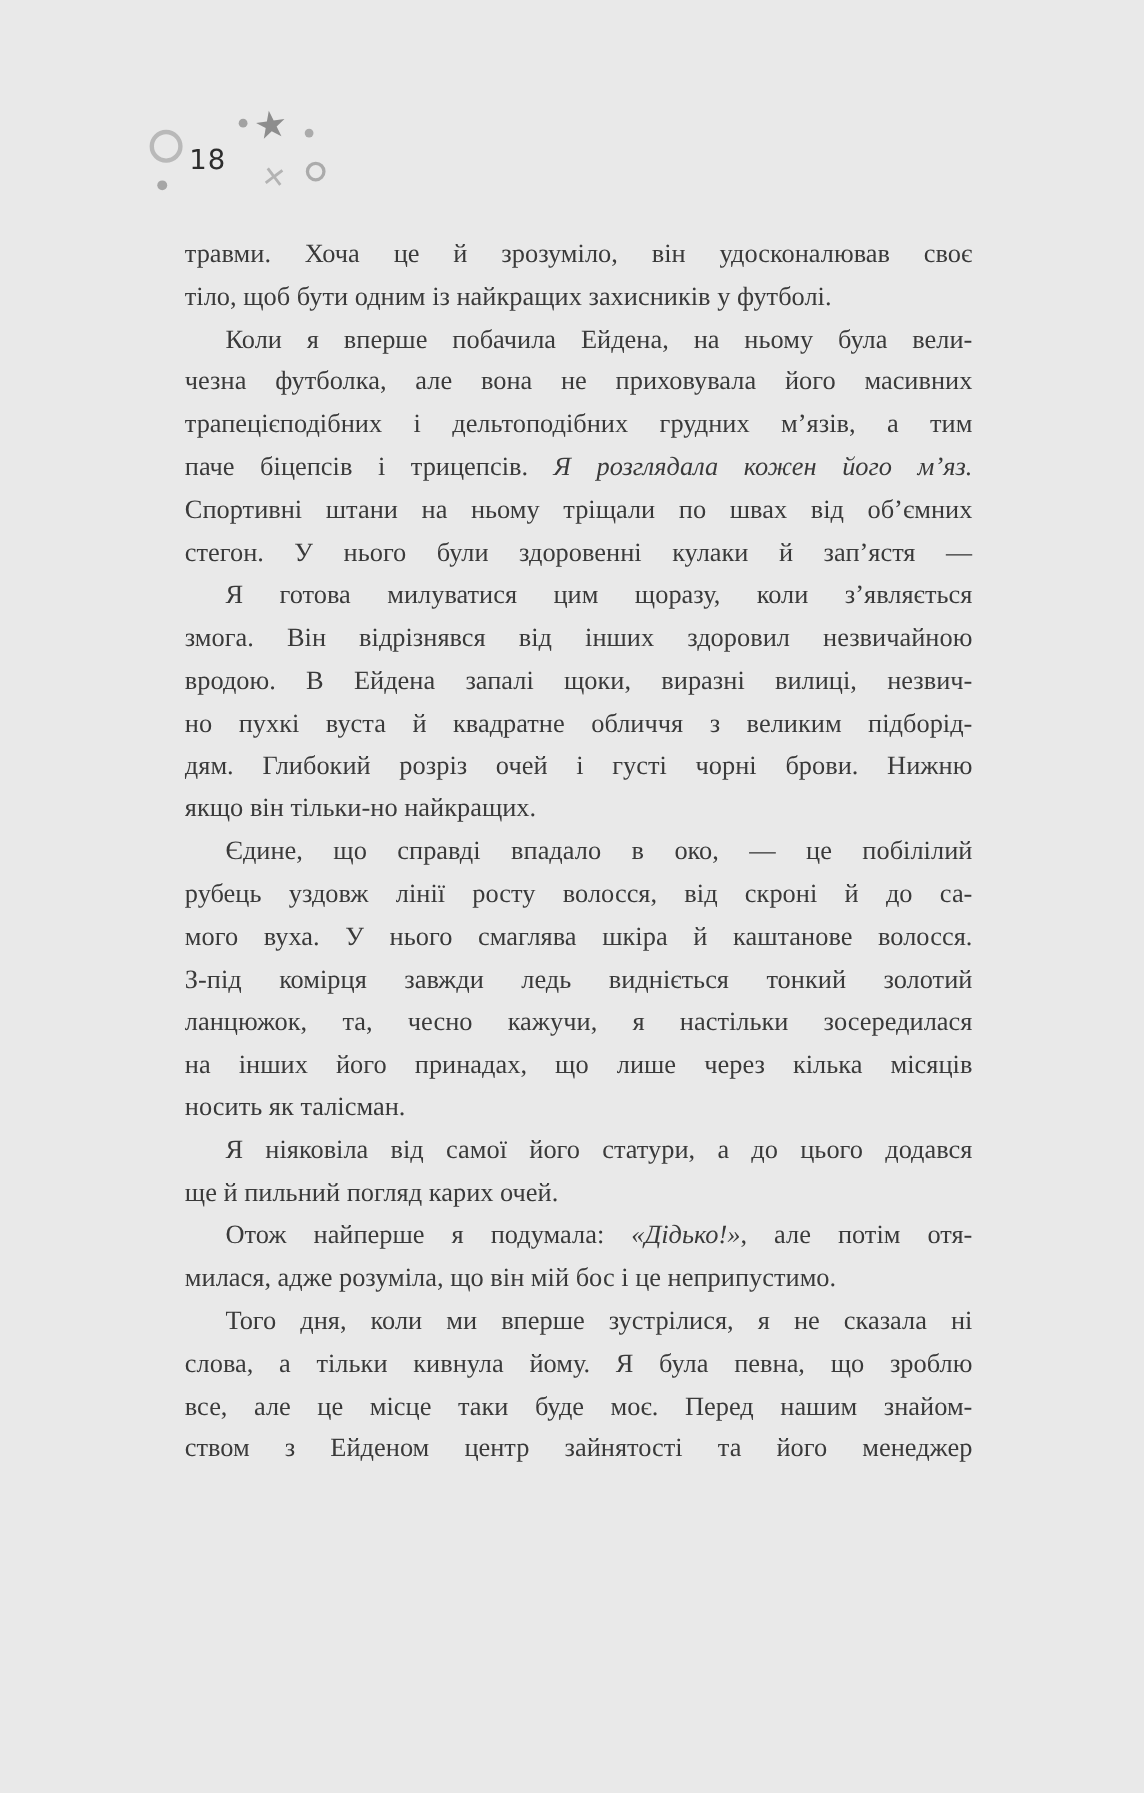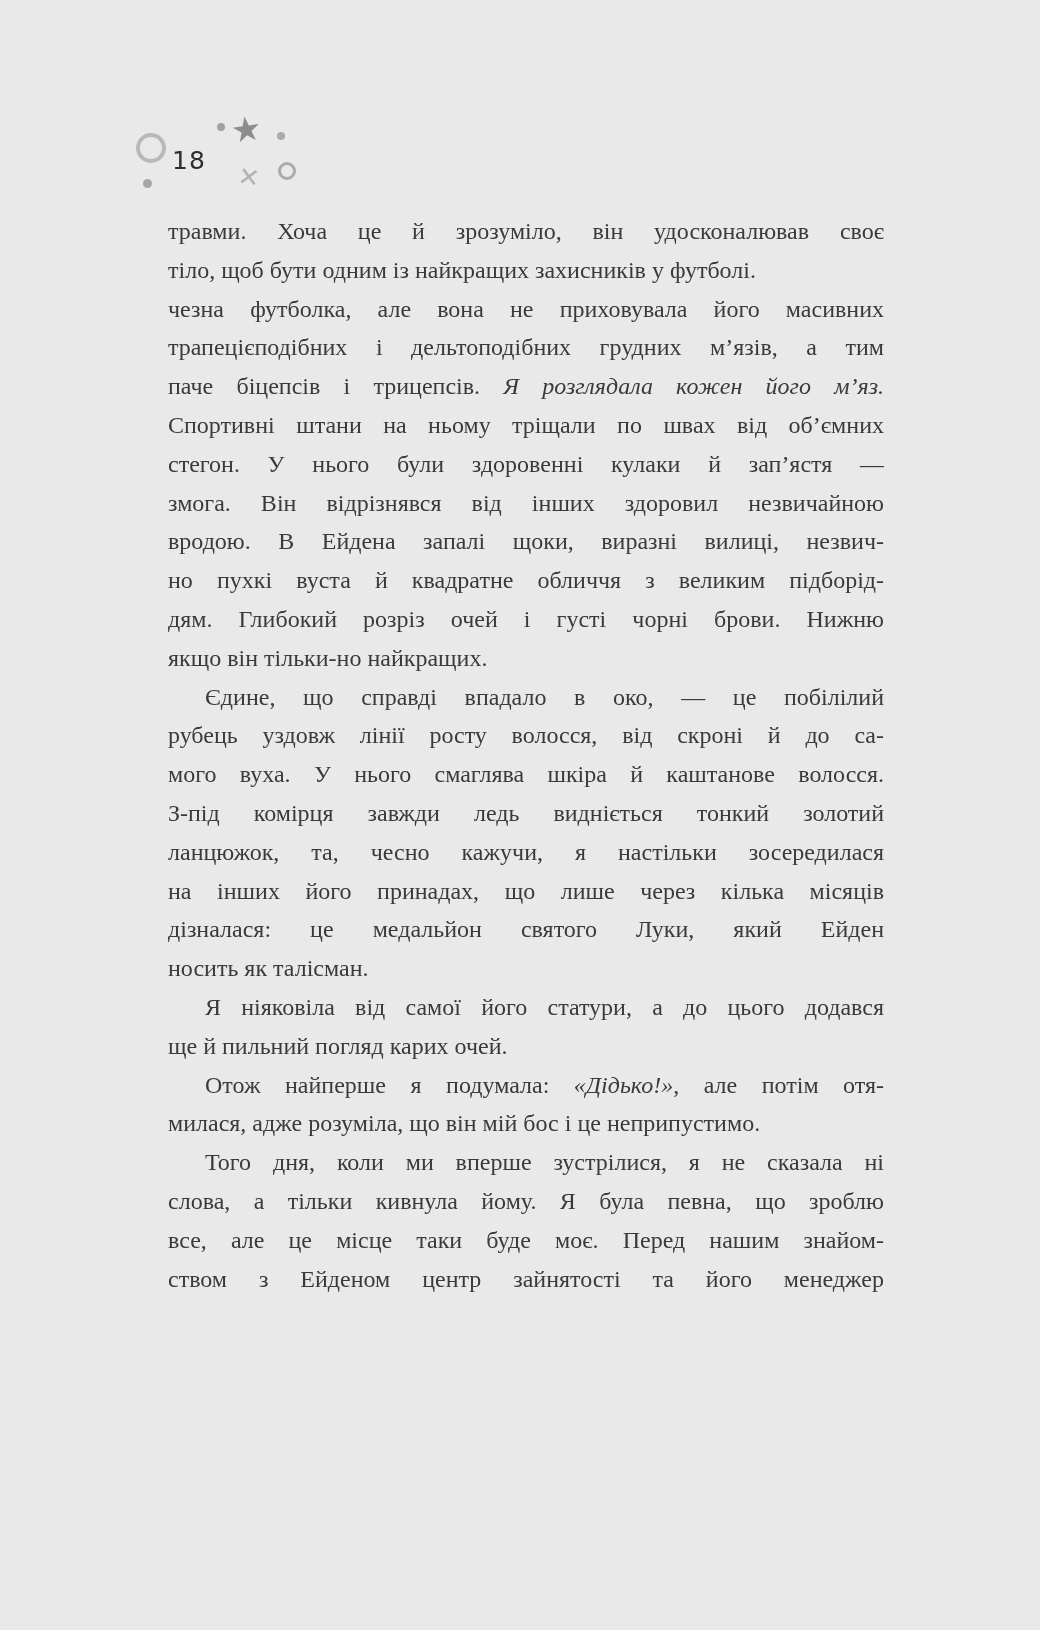--- a/index.html
+++ b/index.html
@@ -8,21 +8,21 @@
     font-family: "Liberation Serif", "DejaVu Serif", serif;
   }
   .page {
     position: relative;
     width: 1040px; height: 1630px;
     background: var(--bg, #e9e9e9);
     overflow: hidden;
   }
 
   
-  .header { position: absolute; left: 0; top: 16px; width: 836px; height: 200px; }
+  .header { position: absolute; left: 0; top: 1px; width: 836px; height: 200px; }
   .page-number {
     position: absolute; left: 172px; top: 130px;
     font-family: "DejaVu Sans", "Liberation Sans", sans-serif;
     font-size: 25px; color: #2d2d2d; letter-spacing: 1px;
   }
   .deco { position: absolute; }
   .circle-lg {
     left: 136px; top: 117px; width: 22px; height: 22px;
     border: 4px solid #b9b9b9; border-radius: 50%;
   }
@@ -77,37 +77,38 @@
     <div class="deco star">★</div>
     <div class="deco dot dot-b"></div>
     <div class="deco x-mark">✕</div>
     <div class="deco circle-sm"></div>
     <div class="deco dot dot-c"></div>
   </div>
 
   <div class="text-block">
       <div class="line"><span>травми. Хоча це й зрозуміло, він удосконалював своє</span></div>
       <div class="line end"><span>тіло, щоб бути одним із найкращих захисників у футболі.</span></div>
+      <div class="line indent"><span>Коли я вперше побачила Ейдена, на ньому була вели-</span></div>
       <div class="line"><span>чезна футболка, але вона не приховувала його масивних</span></div>
       <div class="line"><span>трапецієподібних і дельтоподібних грудних м’язів, а тим</span></div>
       <div class="line"><span>паче біцепсів і трицепсів. </span><em>Я розглядала кожен його м’яз.</em></div>
       <div class="line"><span>Спортивні штани на ньому тріщали по швах від об’ємних</span></div>
       <div class="line"><span>стегон. У нього були здоровенні кулаки й зап’ястя —</span></div>
+      <div class="line indent"><span>Я готова милуватися цим щоразу, коли з’являється</span></div>
       <div class="line"><span>змога. Він відрізнявся від інших здоровил незвичайною</span></div>
       <div class="line"><span>вродою. В Ейдена запалі щоки, виразні вилиці, незвич-</span></div>
       <div class="line"><span>но пухкі вуста й квадратне обличчя з великим підборід-</span></div>
       <div class="line"><span>дям. Глибокий розріз очей і густі чорні брови. Нижню</span></div>
       <div class="line end"><span>якщо він тільки-но найкращих.</span></div>
       <div class="line indent"><span>Єдине, що справді впадало в око, — це побілілий</span></div>
       <div class="line"><span>рубець уздовж лінії росту волосся, від скроні й до са-</span></div>
       <div class="line"><span>мого вуха. У нього смаглява шкіра й каштанове волосся.</span></div>
       <div class="line"><span>З-під комірця завжди ледь видніється тонкий золотий</span></div>
       <div class="line"><span>ланцюжок, та, чесно кажучи, я настільки зосередилася</span></div>
       <div class="line"><span>на інших його принадах, що лише через кілька місяців</span></div>
-      <div class="line"><span>дізналася: це медальйон святого Луки, який Ейден</span></div>
       <div class="line end"><span>носить як талісман.</span></div>
       <div class="line indent"><span>Я ніяковіла від самої його статури, а до цього додався</span></div>
       <div class="line end"><span>ще й пильний погляд карих очей.</span></div>
       <div class="line indent"><span>Отож найперше я подумала: </span><em>«Дідько!»</em><span>, але потім отя-</span></div>
       <div class="line end"><span>милася, адже розуміла, що він мій бос і це неприпустимо.</span></div>
       <div class="line indent"><span>Того дня, коли ми вперше зустрілися, я не сказала ні</span></div>
       <div class="line"><span>слова, а тільки кивнула йому. Я була певна, що зроблю</span></div>
       <div class="line"><span>все, але це місце таки буде моє. Перед нашим знайом-</span></div>
       <div class="line"><span>ством з Ейденом центр зайнятості та його менеджер</span></div>
     </div>

